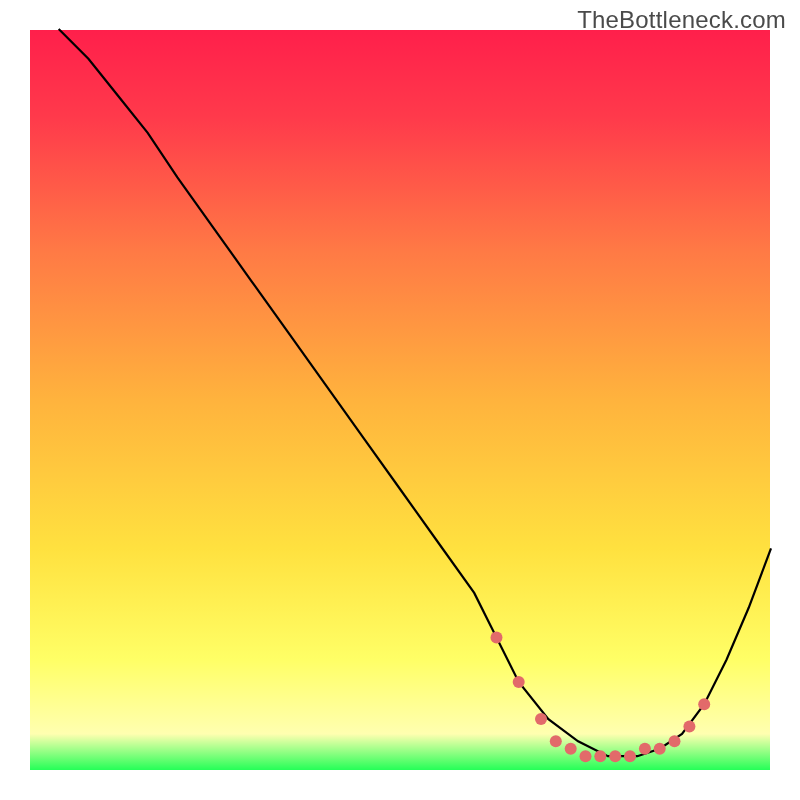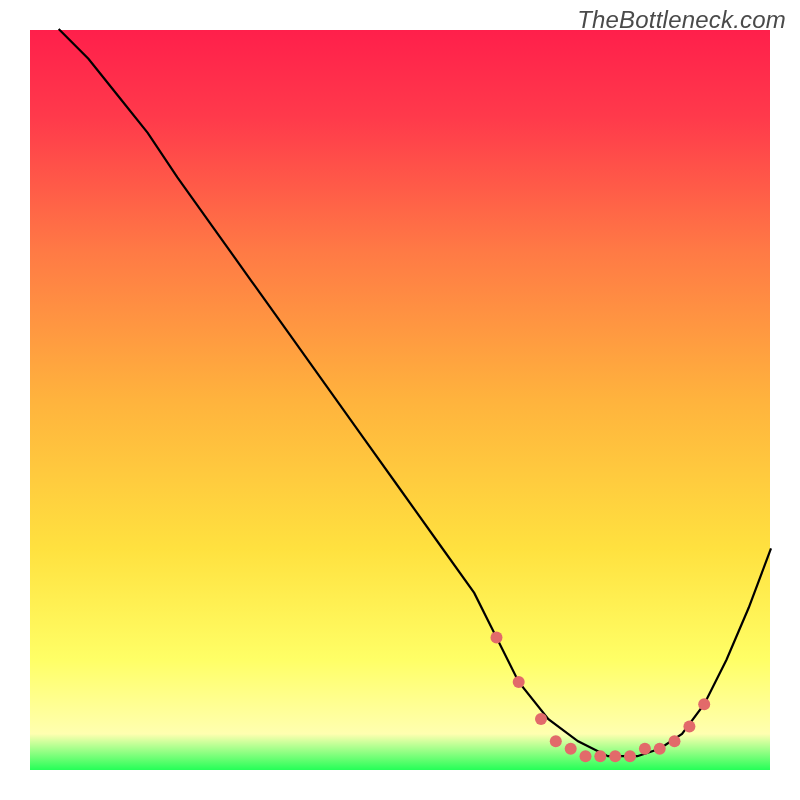--- a/index.html
+++ b/index.html
@@ -8,21 +8,20 @@
     width: 800px;
     height: 800px;
     overflow: hidden;
     background: #fff;
     font-family: Arial, Helvetica, sans-serif;
   }
   .chart-wrap {
     position: relative;
     width: 800px;
     height: 705px;
-    font-style: italic;
   }
   .watermark {
     position: absolute;
     top: 6px;
     right: 14px;
     font-size: 24px;
     font-weight: 500;
     color: #4a4a4a;
     letter-spacing: 0.2px;
   }

